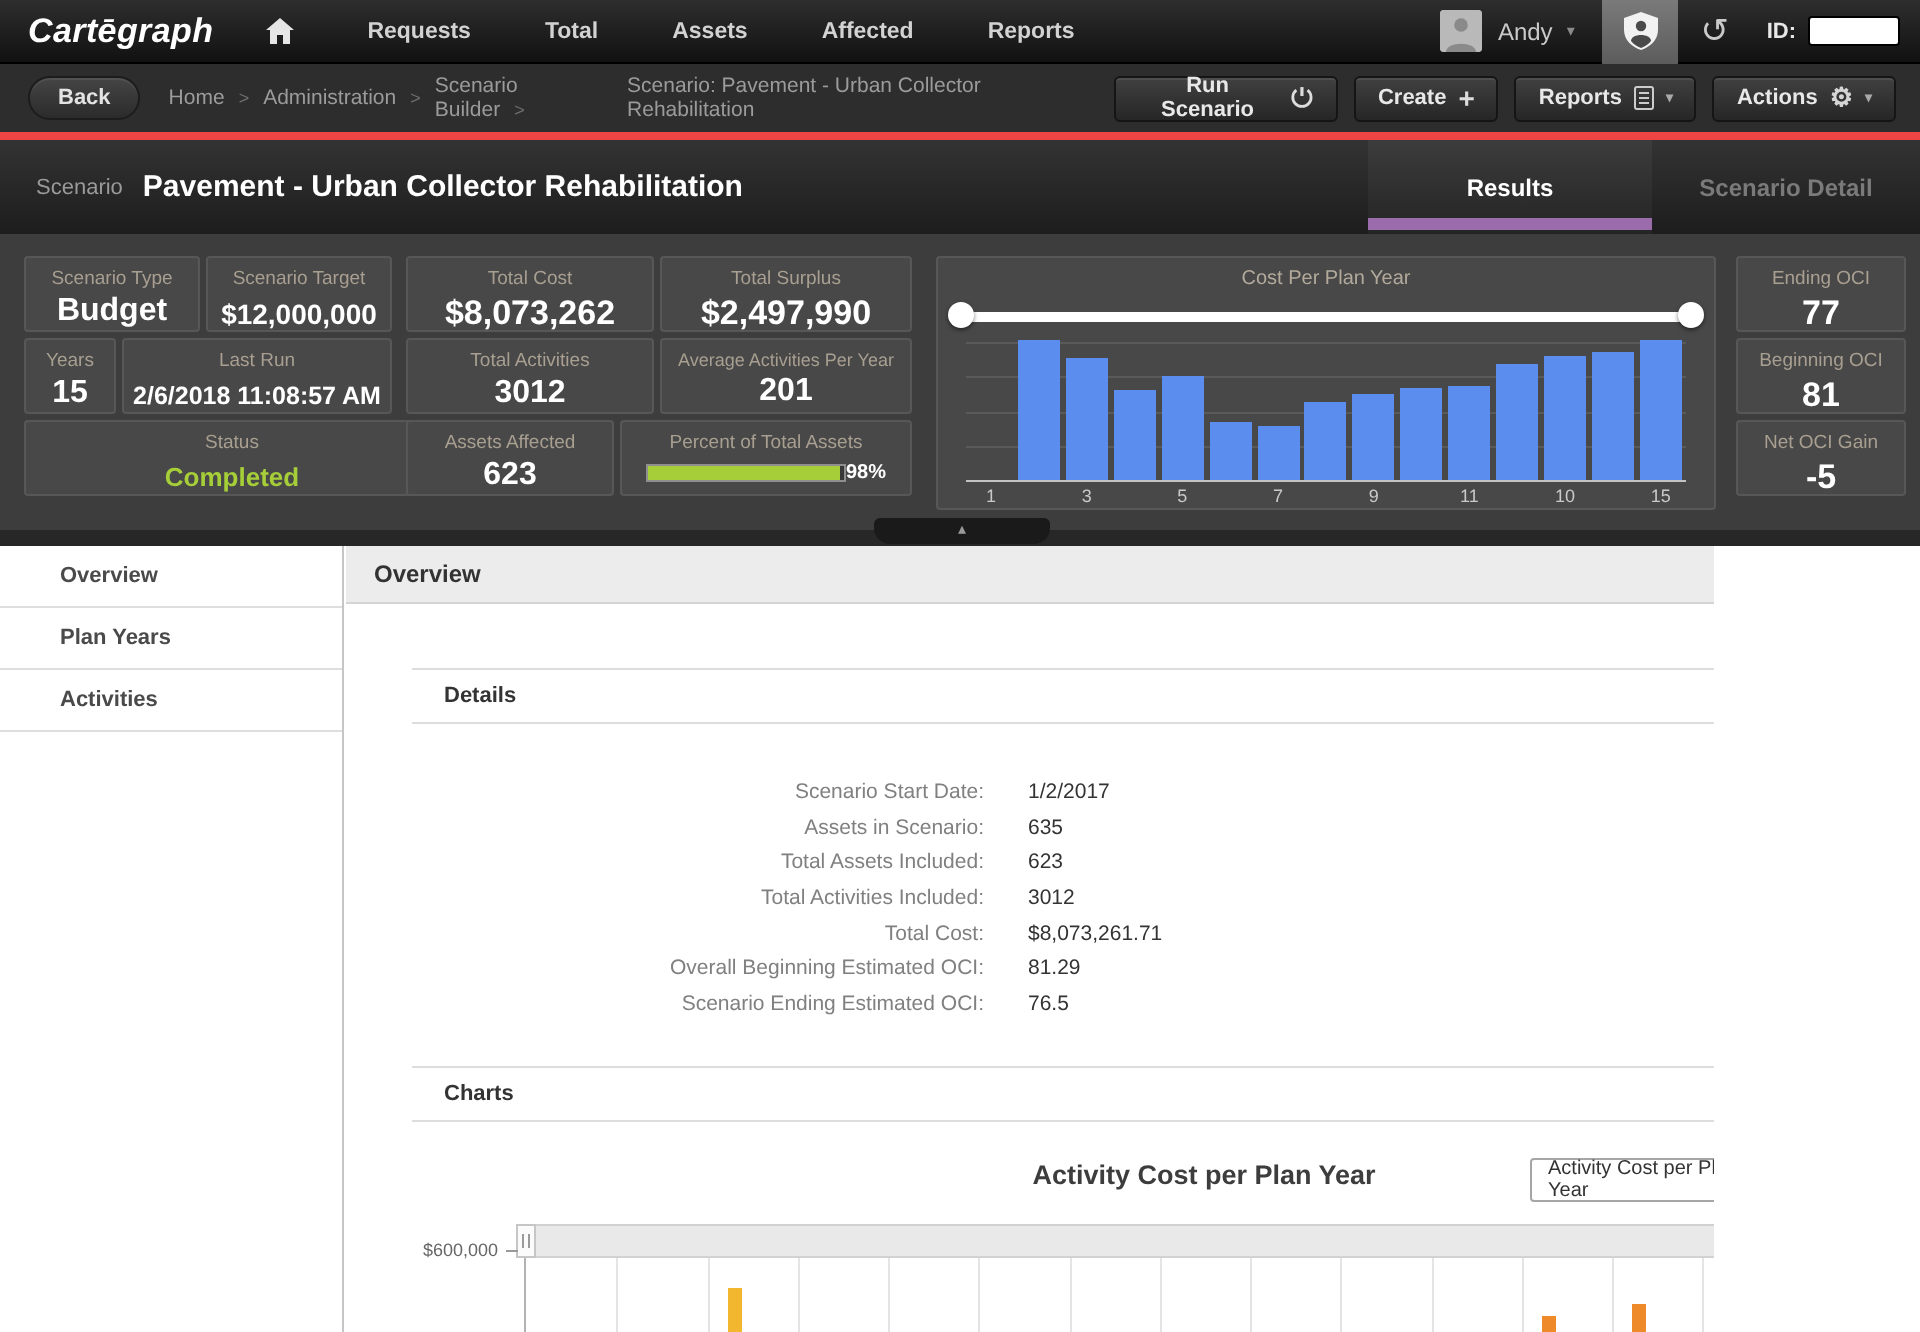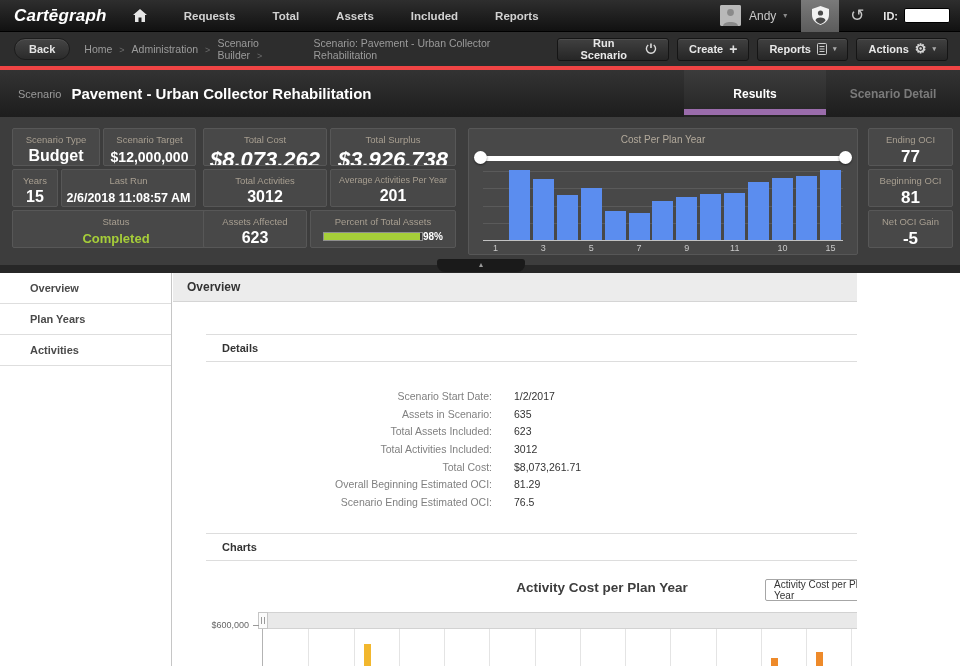--- a/index.html
+++ b/index.html
@@ -56,21 +56,21 @@
   .tab-results { width:142px; color:#fff; background:linear-gradient(#3c3c3c,#242424); }
   .tab-underline { position:absolute; left:0; bottom:2px; width:100%; height:6px; background:#9a6cab; }
   .tab-detail { width:134px; color:#7a7a7a; }
 
   
   .stats { position:absolute; left:0; top:117px; width:960px; height:148px; background:#3d3d3d; }
   .tile { position:absolute; background:#484848; border:1px solid #575757; border-radius:2px;
     text-align:center; color:#fff; overflow:hidden; }
   .tl { font-size:9.5px; color:#a89f91; margin-top:5px; white-space:nowrap; }
   .tv { font-size:16px; font-weight:bold; margin-top:2px; white-space:nowrap; }
-  .tv.money { font-size:22px;font-style:italic; }
+  .tv.money { font-size:17px; }
   .tv.date { font-size:12.5px; margin-top:5px; }
   .tv.status { font-size:13px; margin-top:4px; color:#a6ce39; }
   .t-scentype { left:12px;  top:11px; width:88px;  height:38px; }
   .t-scentarget{ left:103px; top:11px; width:93px;  height:38px; }
   .t-scentarget .tv { font-size:14px; margin-top:4px; }
   .t-years    { left:12px;  top:52px; width:46px;  height:38px; }
   .t-lastrun  { left:61px;  top:52px; width:135px; height:38px; }
   .t-status   { left:12px;  top:93px; width:208px; height:38px; }
   .t-totalcost{ left:203px; top:11px; width:124px; height:38px; }
   .t-surplus  { left:330px; top:11px; width:126px; height:38px; }
@@ -160,21 +160,21 @@
     <a class="home">
       <svg width="14" height="13" viewBox="0 0 14 13">
           <path d="M7 0 L14 6 H12 V13 H8.5 V8.5 H5.5 V13 H2 V6 H0 Z" fill="#e6e6e6"></path>
         </svg>
     </a>
     <nav class="nav-items">
 
     <a class="nav-item">Requests</a>
         <a class="nav-item">Total</a>
         <a class="nav-item">Assets</a>
-        <a class="nav-item">Included</a>
+        <a class="nav-item">Affected</a>
         <a class="nav-item">Reports</a>
       </nav>
     <div class="nav-right">
       <div class="avatar">
         <svg width="21" height="21" viewBox="0 0 21 21">
             <rect width="21" height="21" fill="#b9b9b9"></rect>
             <circle cx="10.5" cy="7.5" r="3.4" fill="#8a8a8a"></circle>
             <path d="M3 21 c0-5.5 15-5.5 15 0 Z" fill="#8a8a8a"></path>
           </svg>
       </div>
@@ -267,21 +267,21 @@
     <div class="tile t-status">
       <div class="tl">Status</div>
       <div class="tv status">Completed</div>
     </div>
     <div class="tile t-totalcost">
       <div class="tl">Total Cost</div>
       <div class="tv money">$8,073,262</div>
     </div>
     <div class="tile t-surplus">
       <div class="tl">Total Surplus</div>
-      <div class="tv money">$3,926,738</div>
+      <div class="tv money">$2,497,990</div>
     </div>
     <div class="tile t-totact">
       <div class="tl">Total Activities</div>
       <div class="tv">3012</div>
     </div>
     <div class="tile t-avgact">
       <div class="tl">Average Activities Per Year</div>
       <div class="tv">201</div>
     </div>
     <div class="tile t-assets">

